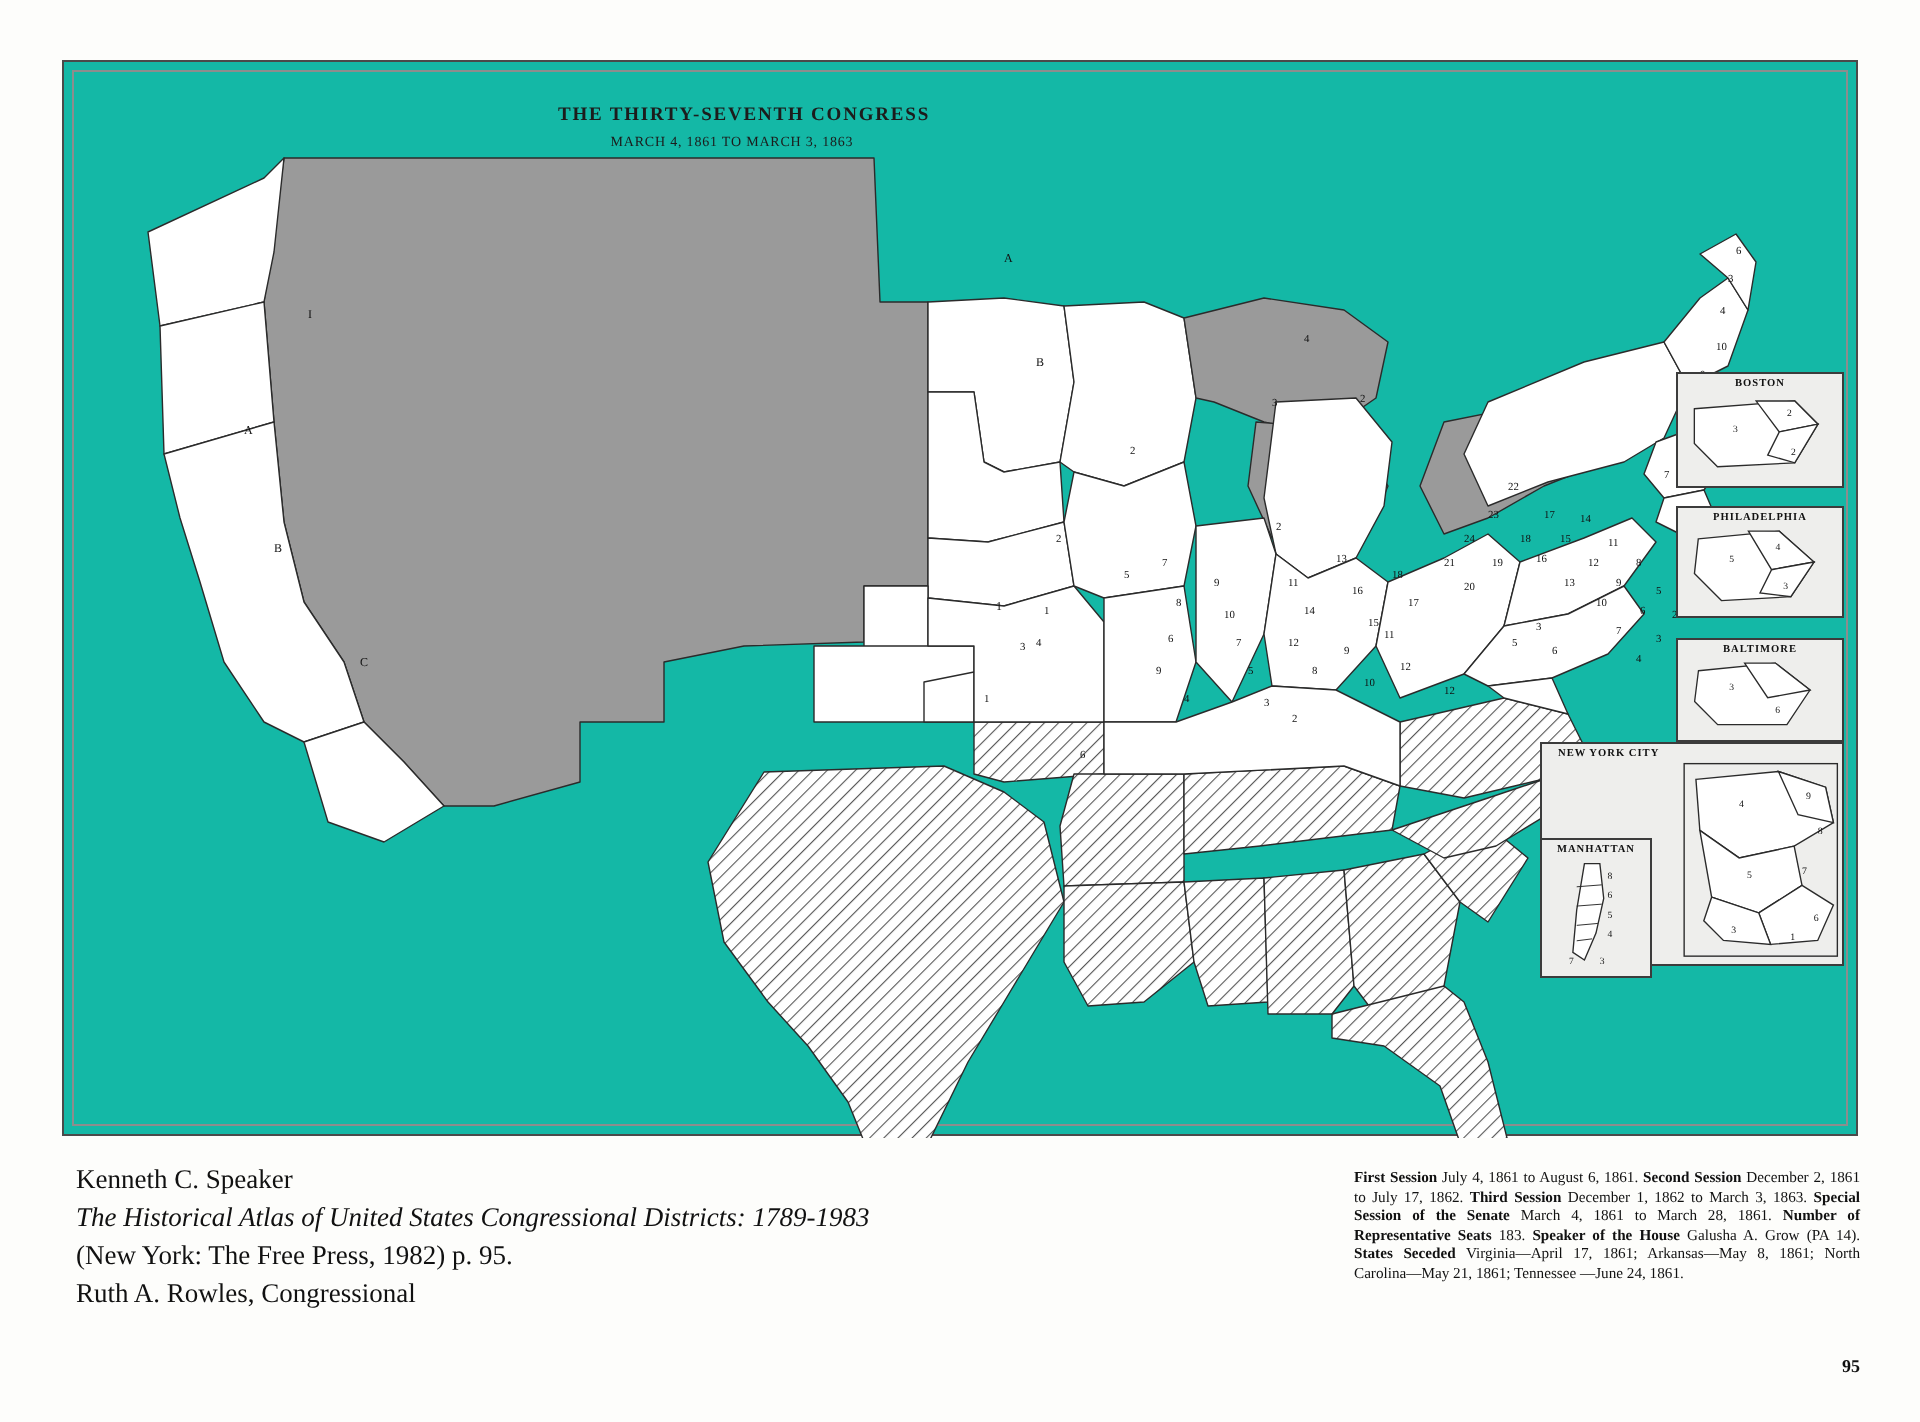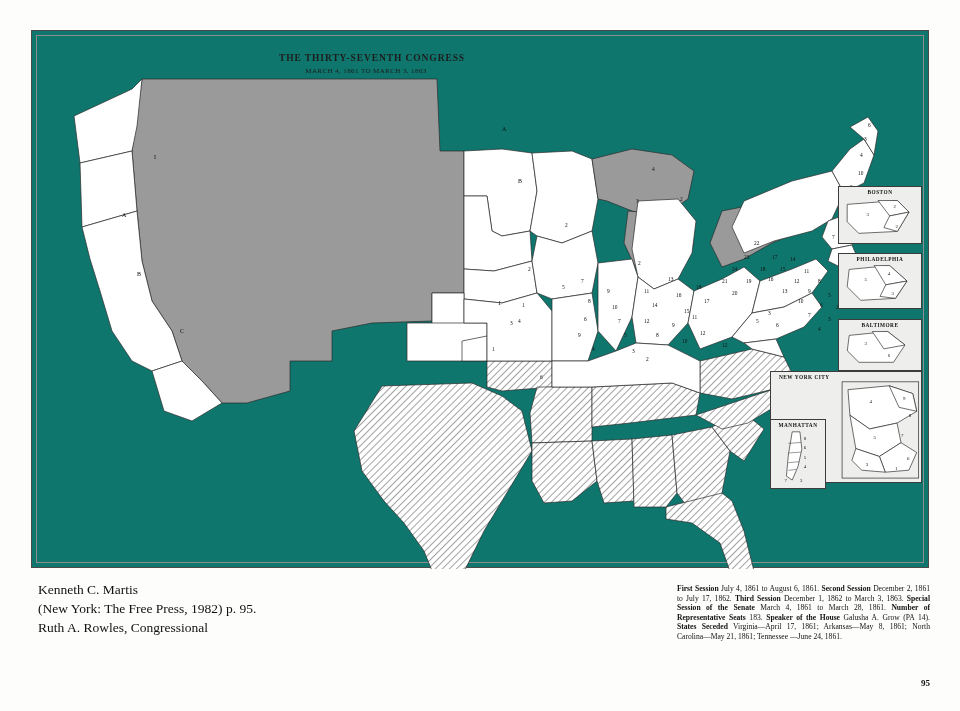--- a/index.html
+++ b/index.html
@@ -12,21 +12,21 @@
     position:relative;
   }
   .page{
     position:absolute;inset:0;
     background:#fdfdfb;
   }
   
   .plate{
     position:absolute;
     left:31px;top:30px;width:898px;height:538px;
-    background:#0f766e;
+    background:#14b8a6;
     border:1px solid #4a4a4a;
     box-sizing:border-box;
   }
   .plate-inner{
     position:absolute;inset:4px;
     border:1px solid #8d8d8d;
     box-sizing:border-box;
   }
   .map-title{
     position:absolute;left:0;right:0;top:22px;
@@ -323,21 +323,22 @@
         <text class="ilabel" x="34" y="30">6</text>
         <text class="ilabel" x="34" y="40">5</text>
         <text class="ilabel" x="34" y="50">4</text>
         <text class="ilabel" x="14" y="64">7</text>
         <text class="ilabel" x="30" y="64">3</text>
       </svg>
     </div>
   </div>
 
   <div class="credit">
-    <div>Kenneth C. Martis</div>
+    <div>Kenneth C. Speaker</div>
+    <div class="ital">The Historical Atlas of United States Congressional Districts: 1789-1983</div>
     <div>(New York: The Free Press, 1982) p. 95.</div>
     <div>Ruth A. Rowles, Congressional</div>
   </div>
 
   <div class="note">
     <b>First Session</b><span> July 4, 1861 to August 6, 1861. </span><b>Second Session</b><span> December 2, 1861 to July 17, 1862. </span><b>Third Session</b><span> December 1, 1862 to March 3, 1863. </span><b>Special Session of the Senate</b><span> March 4, 1861 to March 28, 1861. </span><b>Number of Representative Seats</b><span> 183. </span><b>Speaker of the House</b><span> Galusha A. Grow (PA 14). </span><b>States Seceded</b><span> Virginia—April 17, 1861; Arkansas—May 8, 1861; North Carolina—May 21, 1861; Tennessee —June 24, 1861.</span>
   </div>
 
   <div class="folio">95</div>
 </div>

